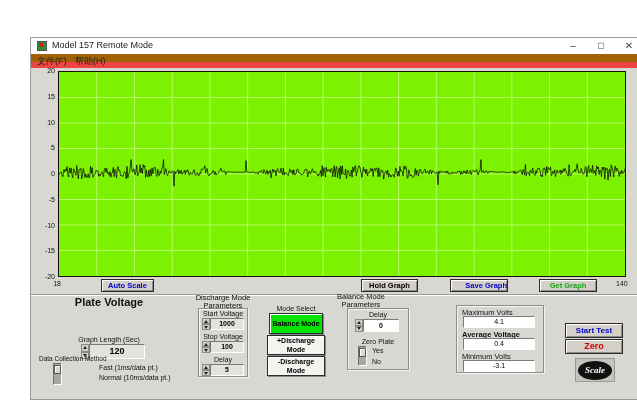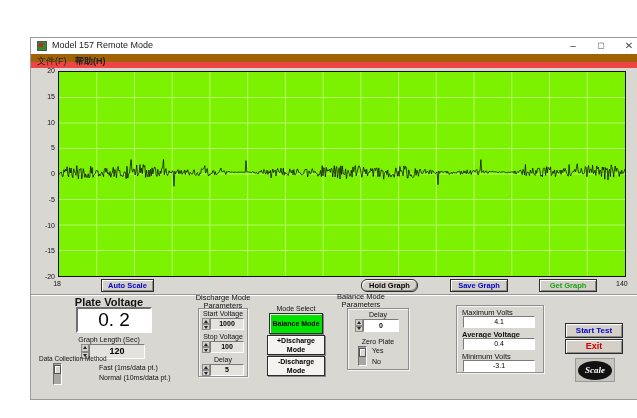--- a/index.html
+++ b/index.html
@@ -75,21 +75,21 @@
   <div id="titlebar">
     <div id="app-icon"></div>
     <div id="title-text">Model 157 Remote Mode</div>
     <div class="winbtn" style="right:56px;">–</div>
     <div class="winbtn" style="right:28px; font-size:8px;">▢</div>
     <div class="winbtn" style="right:0;">✕</div>
   </div>
 
   <div id="menubar">
     <div class="menu-item" style="left:2px;">文件(F)</div>
-    <div class="menu-item" style="left:40px;font-weight:bold;">帮助(H)</div>
+    <div class="menu-item" style="left:40px;">帮助(H)</div>
   </div>
 
   <div id="y-axis">
       <div class="ytick" style="top: 29px;">20</div>
       <div class="ytick" style="top: 54.75px;">15</div>
       <div class="ytick" style="top: 80.5px;">10</div>
       <div class="ytick" style="top: 106.25px;">5</div>
       <div class="ytick" style="top: 132px;">0</div>
       <div class="ytick" style="top: 157.75px;">-5</div>
       <div class="ytick" style="top: 183.5px;">-10</div>
@@ -122,28 +122,27 @@
         <line x1="490.53333333333336" y1="0" x2="490.53333333333336" y2="204" stroke="#b4f968" stroke-width="1"></line>
         <line x1="528.2666666666667" y1="0" x2="528.2666666666667" y2="204" stroke="#b4f968" stroke-width="1"></line>
         <polyline points="0.0,102.8 0.8,100.9 1.6,100.6 2.4,100.0 3.2,104.2 4.0,104.6 4.9,97.6 5.7,100.1 6.5,97.2 7.3,99.0 8.1,94.7 8.9,103.1 9.7,105.0 10.5,95.8 11.3,100.9 12.1,96.0 13.0,103.1 13.8,105.8 14.6,96.8 15.4,98.5 16.2,101.2 17.0,103.3 17.8,93.6 18.6,101.1 19.4,106.8 20.2,97.3 21.1,97.8 21.9,96.4 22.7,106.9 23.5,103.1 24.3,96.6 25.1,100.4 25.9,105.4 26.7,101.8 27.5,105.2 28.3,105.4 29.2,101.7 30.0,106.0 30.8,104.7 31.6,94.3 32.4,101.3 33.2,95.6 34.0,105.3 34.8,103.1 35.6,102.3 36.4,101.2 37.2,98.3 38.1,99.3 38.9,98.7 39.7,104.2 40.5,102.0 41.3,103.6 42.1,101.5 42.9,99.9 43.7,102.1 44.5,104.7 45.3,97.7 46.2,96.0 47.0,100.3 47.8,96.5 48.6,101.8 49.4,100.7 50.2,103.4 51.0,99.5 51.8,105.3 52.6,102.0 53.4,100.2 54.3,95.3 55.1,104.6 55.9,97.5 56.7,99.7 57.5,105.8 58.3,96.4 59.1,94.5 59.9,98.8 60.7,98.0 61.5,103.6 62.3,102.9 63.2,104.4 64.0,104.4 64.8,101.0 65.6,99.7 66.4,100.8 67.2,106.8 68.0,94.3 68.8,106.0 69.6,101.7 70.4,101.3 71.3,94.4 72.1,87.6 72.9,97.6 73.7,100.2 74.5,97.1 75.3,97.2 76.1,103.0 76.9,99.4 77.7,93.0 78.5,103.9 79.4,102.2 80.2,100.5 81.0,92.6 81.8,100.8 82.6,96.1 83.4,101.7 84.2,92.6 85.0,95.3 85.8,93.6 86.6,105.4 87.5,98.2 88.3,104.1 89.1,105.0 89.9,98.0 90.7,104.6 91.5,97.3 92.3,103.8 93.1,95.9 93.9,102.0 94.7,97.6 95.5,94.9 96.4,95.9 97.2,103.2 98.0,104.4 98.8,97.3 99.6,102.5 100.4,103.7 101.2,99.1 102.0,101.5 102.8,96.2 103.6,95.9 104.5,87.5 105.3,102.8 106.1,99.1 106.9,96.6 107.7,101.7 108.5,103.6 109.3,101.8 110.1,98.8 110.9,100.6 111.7,100.3 112.6,100.8 113.4,98.7 114.2,99.7 115.0,114.3 115.8,99.3 116.6,101.8 117.4,100.0 118.2,99.0 119.0,97.6 119.8,102.1 120.6,98.7 121.5,101.4 122.3,98.2 123.1,102.4 123.9,100.8 124.7,100.3 125.5,98.1 126.3,102.5 127.1,98.7 127.9,100.1 128.7,97.7 129.6,101.2 130.4,103.2 131.2,100.3 132.0,101.6 132.8,102.2 133.6,102.1 134.4,98.9 135.2,97.7 136.0,102.6 136.8,103.5 137.7,101.3 138.5,100.6 139.3,103.3 140.1,103.5 140.9,100.7 141.7,101.7 142.5,96.7 143.3,97.5 144.1,96.9 144.9,96.6 145.8,93.7 146.6,101.1 147.4,98.7 148.2,96.5 149.0,102.6 149.8,103.9 150.6,102.0 151.4,102.5 152.2,101.2 153.0,101.5 153.8,98.8 154.7,98.8 155.5,102.6 156.3,99.6 157.1,102.9 157.9,101.9 158.7,101.6 159.5,100.9 160.3,99.3 161.1,98.0 161.9,96.1 162.8,99.2 163.6,100.1 164.4,99.1 165.2,98.5 166.0,100.2 166.8,102.6 167.6,99.6 168.4,100.2 169.2,99.3 170.0,100.1 170.9,99.6 171.7,100.4 172.5,100.0 173.3,99.8 174.1,100.6 174.9,100.0 175.7,100.3 176.5,100.1 177.3,100.3 178.1,100.3 178.9,100.2 179.8,100.2 180.6,100.2 181.4,100.2 182.2,100.2 183.0,100.2 183.8,100.2 184.6,100.2 185.4,100.2 186.2,100.3 187.0,88.6 187.9,100.0 188.7,100.1 189.5,100.0 190.3,100.2 191.1,100.2 191.9,100.5 192.7,100.5 193.5,99.5 194.3,100.5 195.1,99.8 196.0,101.2 196.8,100.9 197.6,100.2 198.4,101.8 199.2,102.1 200.0,99.5 200.8,99.8 201.6,99.9 202.4,98.3 203.2,100.5 204.1,101.5 204.9,97.4 205.7,98.7 206.5,102.2 207.3,100.9 208.1,98.1 208.9,102.5 209.7,99.6 210.5,100.8 211.3,98.4 212.1,105.9 213.0,100.3 213.8,97.0 214.6,100.4 215.4,99.2 216.2,98.1 217.0,103.9 217.8,98.6 218.6,96.4 219.4,98.9 220.2,100.3 221.1,100.4 221.9,96.2 222.7,100.7 223.5,102.5 224.3,96.1 225.1,103.2 225.9,100.2 226.7,101.7 227.5,101.2 228.3,102.0 229.2,103.5 230.0,100.7 230.8,96.9 231.6,99.7 232.4,100.8 233.2,98.3 234.0,102.8 234.8,97.6 235.6,102.6 236.4,102.7 237.3,100.8 238.1,97.1 238.9,97.3 239.7,100.5 240.5,100.6 241.3,101.0 242.1,102.6 242.9,102.8 243.7,102.0 244.5,101.9 245.3,99.3 246.2,97.3 247.0,97.8 247.8,97.2 248.6,105.0 249.4,101.5 250.2,98.9 251.0,101.7 251.8,101.6 252.6,98.4 253.4,96.7 254.3,100.1 255.1,100.8 255.9,99.2 256.7,100.8 257.5,101.1 258.3,102.2 259.1,104.2 259.9,101.9 260.7,102.5 261.5,98.5 262.4,104.6 263.2,93.6 264.0,103.8 264.8,95.6 265.6,97.2 266.4,105.0 267.2,95.4 268.0,99.3 268.8,97.7 269.6,98.8 270.4,97.3 271.3,100.3 272.1,96.5 272.9,96.6 273.7,104.9 274.5,98.8 275.3,93.7 276.1,105.0 276.9,96.3 277.7,94.5 278.5,105.6 279.4,99.1 280.2,95.7 281.0,107.0 281.8,93.8 282.6,102.6 283.4,93.9 284.2,102.0 285.0,101.8 285.8,102.8 286.6,96.9 287.5,106.6 288.3,100.7 289.1,98.3 289.9,100.8 290.7,104.2 291.5,103.5 292.3,98.0 293.1,105.2 293.9,94.9 294.7,99.7 295.6,95.4 296.4,93.5 297.2,103.8 298.0,100.5 298.8,97.2 299.6,94.0 300.4,94.0 301.2,96.3 302.0,100.6 302.8,105.3 303.6,101.1 304.5,95.0 305.3,99.4 306.1,97.6 306.9,102.0 307.7,97.2 308.5,103.9 309.3,101.1 310.1,99.8 310.9,100.2 311.7,96.4 312.6,99.0 313.4,96.6 314.2,104.5 315.0,97.5 315.8,96.3 316.6,98.7 317.4,95.8 318.2,97.2 319.0,104.7 319.8,95.9 320.7,104.7 321.5,102.1 322.3,97.8 323.1,99.0 323.9,98.9 324.7,107.2 325.5,101.2 326.3,100.2 327.1,98.9 327.9,102.6 328.7,98.0 329.6,105.1 330.4,101.6 331.2,103.0 332.0,105.1 332.8,103.1 333.6,102.6 334.4,102.5 335.2,105.3 336.0,100.9 336.8,95.9 337.7,99.2 338.5,104.1 339.3,99.3 340.1,104.3 340.9,94.4 341.7,99.1 342.5,98.5 343.3,100.2 344.1,103.8 344.9,93.9 345.8,97.3 346.6,94.4 347.4,96.0 348.2,106.0 349.0,106.1 349.8,97.8 350.6,101.4 351.4,104.0 352.2,102.7 353.0,104.7 353.9,105.7 354.7,104.8 355.5,101.9 356.3,96.5 357.1,103.3 357.9,98.1 358.7,100.0 359.5,104.2 360.3,99.2 361.1,97.0 361.9,99.2 362.8,101.6 363.6,101.8 364.4,99.8 365.2,98.4 366.0,97.2 366.8,101.3 367.6,100.1 368.4,98.9 369.2,100.1 370.0,102.1 370.9,98.1 371.7,98.0 372.5,101.9 373.3,98.6 374.1,99.1 374.9,100.2 375.7,101.1 376.5,101.7 377.3,100.5 378.1,99.8 379.0,112.7 379.8,99.0 380.6,101.4 381.4,99.8 382.2,99.1 383.0,100.3 383.8,99.8 384.6,100.4 385.4,99.5 386.2,100.3 387.1,99.1 387.9,101.3 388.7,99.2 389.5,101.4 390.3,102.4 391.1,100.8 391.9,101.6 392.7,100.4 393.5,101.7 394.3,100.1 395.1,100.7 396.0,100.8 396.8,100.8 397.6,101.2 398.4,99.5 399.2,99.9 400.0,99.4 400.8,99.0 401.6,102.5 402.4,99.3 403.2,101.9 404.1,101.5 404.9,98.7 405.7,100.9 406.5,99.5 407.3,101.9 408.1,97.9 408.9,101.3 409.7,101.4 410.5,101.1 411.3,98.4 412.2,102.6 413.0,99.9 413.8,99.0 414.6,98.1 415.4,99.7 416.2,99.9 417.0,98.2 417.8,97.4 418.6,102.0 419.4,102.9 420.2,99.0 421.1,98.6 421.9,87.6 422.7,100.4 423.5,99.5 424.3,98.5 425.1,101.1 425.9,100.4 426.7,99.0 427.5,98.8 428.3,101.2 429.2,101.1 430.0,99.3 430.8,99.7 431.6,99.6 432.4,99.7 433.2,99.1 434.0,99.8 434.8,99.9 435.6,99.9 436.4,99.8 437.3,99.7 438.1,100.6 438.9,100.0 439.7,100.4 440.5,99.7 441.3,100.4 442.1,99.7 442.9,100.3 443.7,99.7 444.5,99.8 445.4,100.0 446.2,100.4 447.0,100.3 447.8,100.8 448.6,101.0 449.4,99.8 450.2,100.6 451.0,100.1 451.8,100.2 452.6,99.9 453.4,100.1 454.3,99.3 455.1,101.5 455.9,98.9 456.7,101.8 457.5,101.6 458.3,99.6 459.1,100.5 459.9,99.9 460.7,98.4 461.5,98.0 462.4,100.0 463.2,102.7 464.0,97.3 464.8,99.0 465.6,102.9 466.4,92.5 467.2,103.8 468.0,100.6 468.8,100.2 469.6,100.6 470.5,103.6 471.3,98.1 472.1,100.2 472.9,101.4 473.7,96.1 474.5,100.1 475.3,102.6 476.1,103.4 476.9,98.3 477.7,101.4 478.5,96.6 479.4,96.5 480.2,96.1 481.0,98.8 481.8,104.1 482.6,103.0 483.4,105.0 484.2,96.6 485.0,96.0 485.8,96.3 486.6,103.4 487.5,94.6 488.3,101.0 489.1,95.3 489.9,96.4 490.7,98.0 491.5,94.8 492.3,103.6 493.1,102.2 493.9,99.3 494.7,101.4 495.6,97.9 496.4,104.6 497.2,101.9 498.0,98.1 498.8,100.4 499.6,101.3 500.4,99.6 501.2,98.0 502.0,102.4 502.8,98.3 503.7,100.5 504.5,96.7 505.3,99.3 506.1,96.4 506.9,98.8 507.7,101.2 508.5,103.2 509.3,104.2 510.1,92.6 510.9,102.8 511.7,103.8 512.6,101.3 513.4,100.4 514.2,99.2 515.0,99.6 515.8,97.4 516.6,99.7 517.4,96.4 518.2,91.8 519.0,97.8 519.8,101.0 520.7,100.8 521.5,100.5 522.3,96.3 523.1,99.5 523.9,102.1 524.7,101.9 525.5,100.5 526.3,94.5 527.1,95.3 527.9,104.8 528.8,96.6 529.6,93.5 530.4,100.8 531.2,97.2 532.0,97.1 532.8,100.5 533.6,93.1 534.4,101.7 535.2,100.7 536.0,98.2 536.8,103.4 537.7,93.9 538.5,96.8 539.3,95.0 540.1,102.5 540.9,97.9 541.7,99.0 542.5,104.6 543.3,95.0 544.1,97.8 544.9,95.1 545.8,107.2 546.6,95.7 547.4,97.7 548.2,96.5 549.0,108.1 549.8,98.9 550.6,97.2 551.4,104.5 552.2,92.8 553.0,95.6 553.9,99.2 554.7,105.1 555.5,96.5 556.3,94.0 557.1,99.3 557.9,96.1 558.7,97.3 559.5,100.3 560.3,104.4 561.1,99.6 562.0,102.1 562.8,98.2 563.6,101.4 564.4,101.2 565.2,99.4 566.0,96.8" fill="none" stroke="#000000" stroke-width="0.7"></polyline>
       </svg>
     </div>
 
   <div class="xtick" style="left:14px; top:242px; width:16px; text-align:right;">18</div>
   <div class="xtick" style="left:585px; top:242px; width:16px;">140</div>
 
   <div class="btn3d" style="left:70px; top:241px; width:53px; color:#0000cc;">Auto Scale</div>
-  <div class="btn3d" style="left:330px; top:241px; width:57px;border-radius:6px;">Hold Graph</div>
-  <div class="btn3d" style="left:419px; top:241px; width:58px; color:#0000cc;">Save Graph</div>
+  <div class="btn3d" style="left:330px; top:241px; width:57px;">Hold Graph</div>
+  <div class="btn3d" style="left:419px; top:241px; width:58px; color:#0000cc;text-align:right;">Save Graph</div>
   <div class="btn3d" style="left:508px; top:241px; width:58px; color:#17a317;">Get Graph</div>
 
   <div id="separator"></div>
 
   <div class="lbl lbl-c" style="left:28px; top:258px; width:100px; font-size:11px; font-weight:bold;">Plate Voltage</div>
-  <div id="plate-display">0. 2</div>
   <div class="lbl lbl-c" style="left:33px; top:298px; width:90px;">Graph Length (Sec)</div>
   <div class="spinner" style="left:50px; top:306px; width:64px; height:15px;">
     <div class="spin-col">
       <div class="spin-btn">
           <div class="tri-up"></div>
         </div>
       <div class="spin-btn">
           <div class="tri-dn"></div>
         </div>
     </div>
@@ -225,18 +224,18 @@
 
   <div class="groupbox" style="left:425px; top:267px; width:88px; height:68px;"></div>
   <div class="lbl" style="left:431px; top:270px; width:76px; font-size:7.5px; overflow:hidden;">Maximum Volts</div>
   <div class="valbox" style="position:absolute; left:432px; top:278px; width:72px; height:12px; line-height:10px;">4.1</div>
   <div class="lbl" style="left:431px; top:292px; width:76px; font-size:7.5px; overflow:hidden;font-weight:bold;">Average Voltage</div>
   <div class="valbox" style="position:absolute; left:432px; top:300px; width:72px; height:12px; line-height:10px;">0.4</div>
   <div class="lbl" style="left:431px; top:314px; width:76px; font-size:7.5px; overflow:hidden;">Minimum Volts</div>
   <div class="valbox" style="position:absolute; left:432px; top:322px; width:72px; height:12px; line-height:10px;">-3.1</div>
 
   <div class="btn3d" style="left:534px; top:285px; width:58px; height:15px; line-height:13px; font-size:8px; color:#0000cc;">Start Test</div>
-  <div class="btn3d" style="left:534px; top:301px; width:58px; height:15px; line-height:13px; font-size:9px; color:#d00000;">Exit</div>
+  <div class="btn3d" style="left:534px; top:301px; width:58px; height:15px; line-height:13px; font-size:9px; color:#d00000;">Zero</div>
   <div id="trek-logo">
     <div id="trek-oval">Scale</div>
   </div>
 
 </div>
 
 </body></html>

